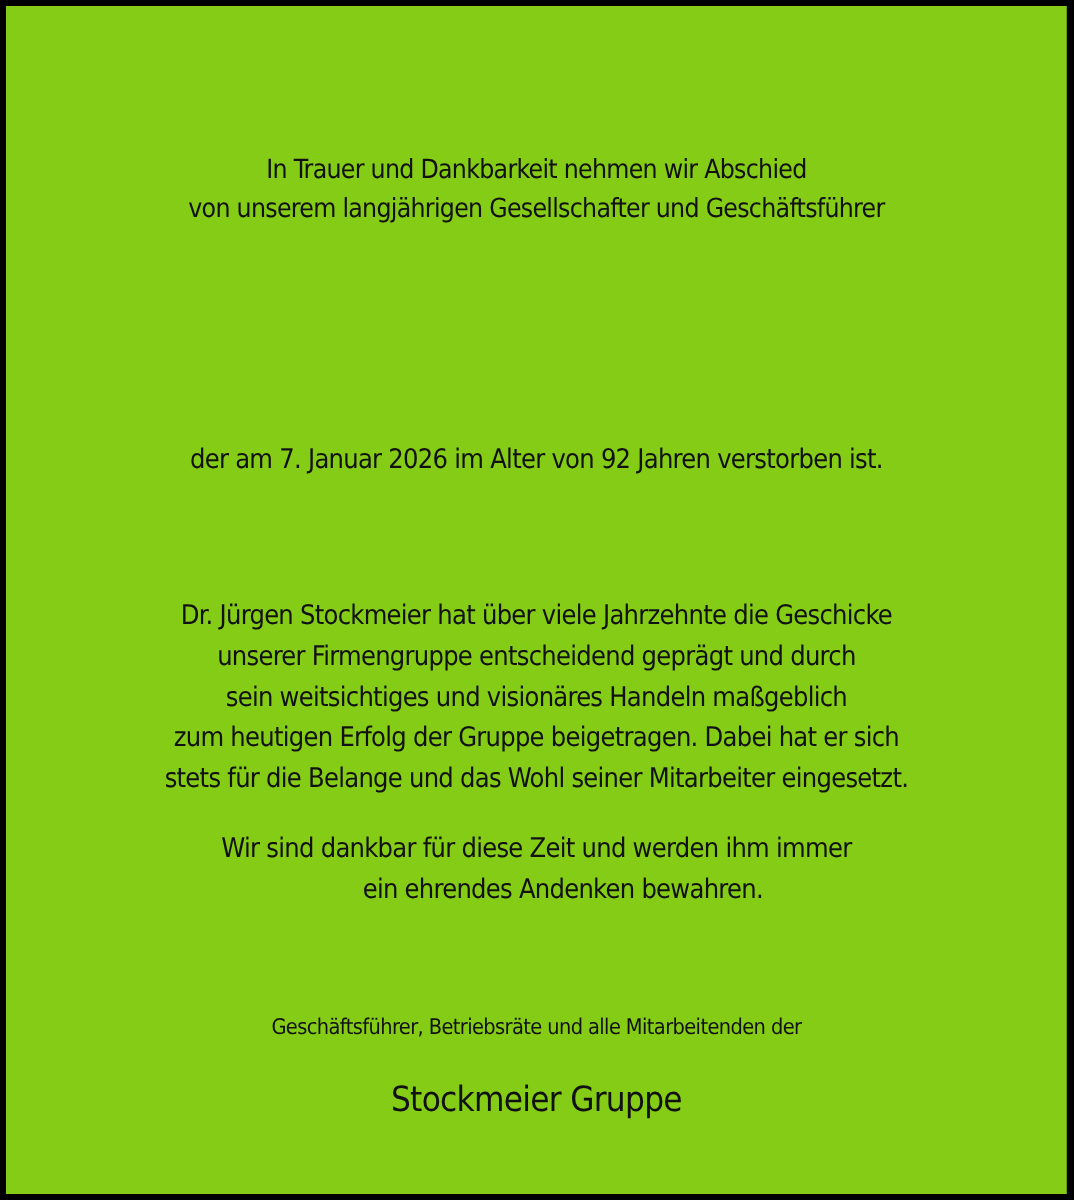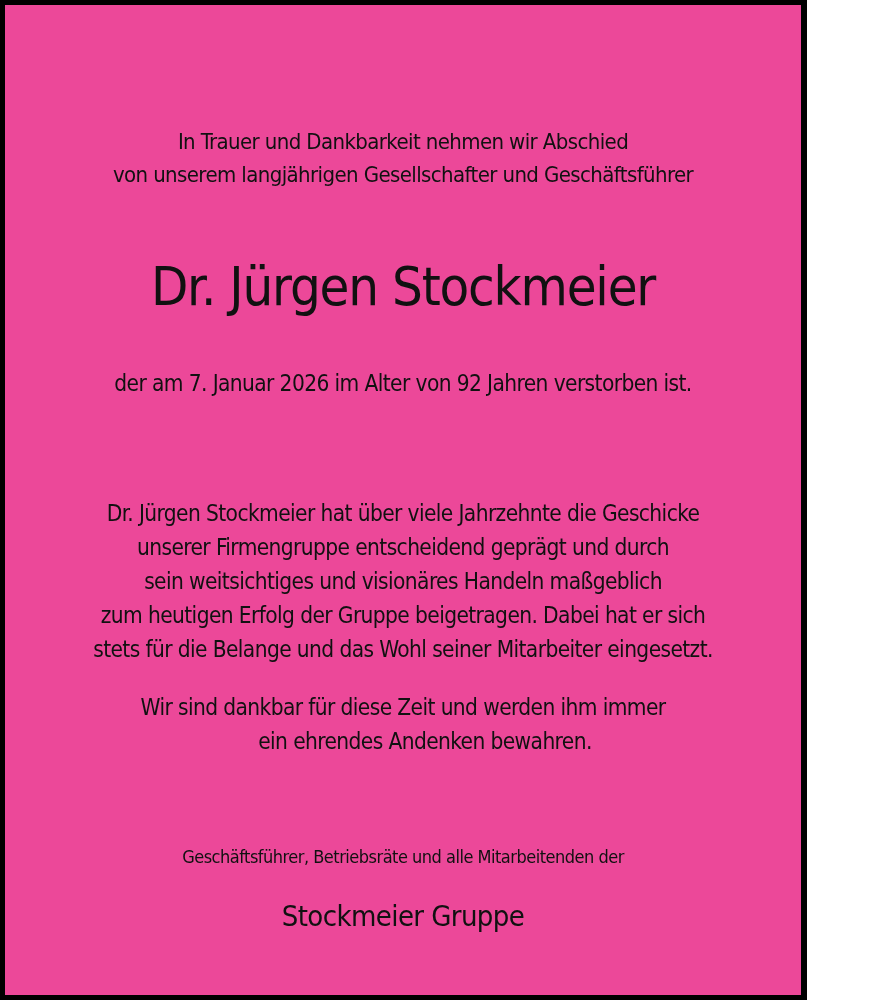--- a/index.html
+++ b/index.html
@@ -9,28 +9,28 @@
     }
     body {
       width: 895px;
       height: 1000px;
       overflow: hidden;
     }
     .frame {
       position: absolute;
       left: 0;
       top: 0;
-      width: 807px;
+      width: 895px;
       height: 1000px;
       box-sizing: border-box;
       border-top: 5px solid #000000;
       border-left: 5px solid #000000;
       border-right: 6px solid #000000;
       border-bottom: 5px solid #000000;
-      background: #ec4899;
+      background: #84cc16;
       font-family: "DejaVu Sans", sans-serif;
       color: #111111;
     }
     .line {
       position: absolute;
       left: 0;
       right: 0;
       text-align: center;
       white-space: nowrap;
       font-stretch: condensed;
@@ -58,21 +58,20 @@
     }
   </style>
 </head>
 <body>
 
 <div class="frame">
 
   <div class="line intro" style="top:124px;">In Trauer und Dankbarkeit nehmen wir Abschied</div>
   <div class="line intro" style="top:157px;">von unserem langjährigen Gesellschafter und Geschäftsführer</div>
 
-  <div class="line name" style="top:250px;">Dr. Jürgen Stockmeier</div>
 
   <div class="line body" style="top:365px;">der am 7. Januar 2026 im Alter von 92 Jahren verstorben ist.</div>
 
   <div class="line body" style="top:495px;">Dr. Jürgen Stockmeier hat über viele Jahrzehnte die Geschicke</div>
   <div class="line body" style="top:563px;">sein weitsichtiges und visionäres Handeln maßgeblich</div>
   <div class="line body" style="top:529px;">unserer Firmengruppe entscheidend geprägt und durch</div>
   <div class="line body" style="top:597px;">zum heutigen Erfolg der Gruppe beigetragen. Dabei hat er sich</div>
   <div class="line body" style="top:631px;">stets für die Belange und das Wohl seiner Mitarbeiter eingesetzt.</div>
 
   <div class="line body" style="top:689px;">Wir sind dankbar für diese Zeit und werden ihm immer</div>

